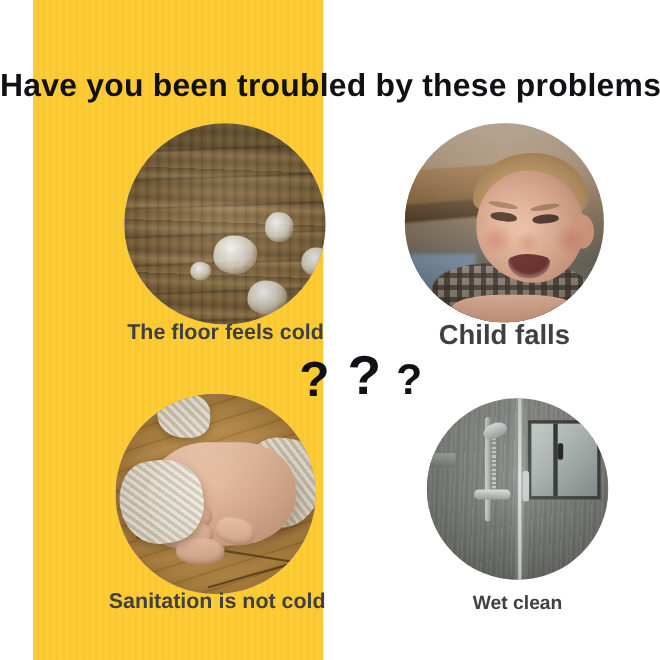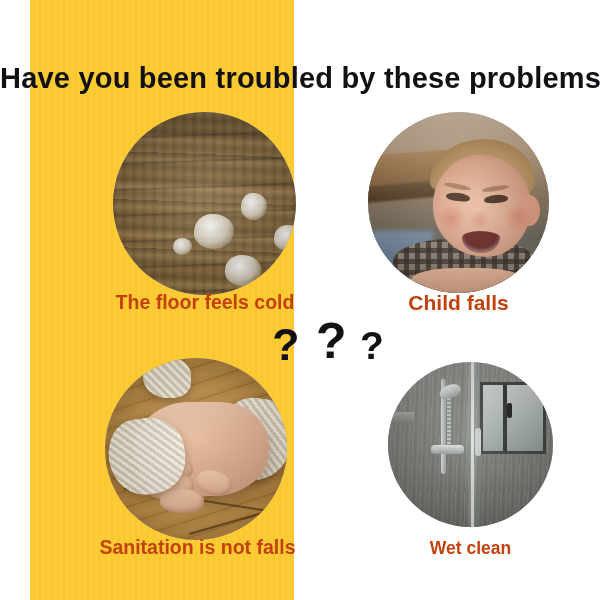--- a/index.html
+++ b/index.html
@@ -278,25 +278,25 @@
   }
   .ledge {
     position: absolute; left: 0; top: 30%; width: 16%; height: 8%;
     background: linear-gradient(180deg, #a5a8a1, #777a73);
   }
 
   
   .caption {
     position: absolute;
     font-weight: bold;
-    color: #c2410c;
+    color: #404040;
     white-space: nowrap;
   }
   #caption-floor   { left: 113px; top: 291px; width: 184px; text-align: center; font-size: 19.5px; }
-  #caption-child   { left: 368px; top: 291px; width: 181px; text-align: center; font-size: 21px; }
+  #caption-child   { left: 368px; top: 291px; width: 181px; text-align: center; font-size: 25px; }
   #caption-clean   { left:  90px; top: 536px; width: 215px; text-align: center; font-size: 19.5px; }
   #caption-shower  { left: 388px; top: 538px; width: 165px; text-align: center; font-size: 17.5px; }
 
   
   .qmarks {
     position: absolute;
     left: 272px;
     top: 316px;
     width: 120px;
     height: 56px;
@@ -363,21 +363,21 @@
     <div class="cloth top"></div>
     <div class="cloth right"></div>
     <div class="hand"></div>
     <div class="finger" style="left:18%;top:55%;width:30%;height:15%;transform:rotate(-6deg);"></div>
     <div class="finger" style="left:22%;top:64%;width:27%;height:14%;transform:rotate(-3deg);"></div>
     <div class="finger" style="left:30%;top:72%;width:24%;height:13%;transform:rotate(2deg);"></div>
     <div class="finger" style="left:50%;top:62%;width:20%;height:13%;transform:rotate(14deg);"></div>
     <div class="cloth left"></div>
     <div class="wood-shade"></div>
   </div>
-  <div class="caption" id="caption-clean">Sanitation is not falls</div>
+  <div class="caption" id="caption-clean">Sanitation is not cold</div>
 
   <div class="photo" id="photo-shower">
     <div class="inner shower-bg"></div>
     <div class="tile-wall"></div>
     <div class="ledge"></div>
     <div class="window">
       <div class="window-mullion"></div>
       <div class="window-handle"></div>
     </div>
     <div class="shower-pipe"></div>

